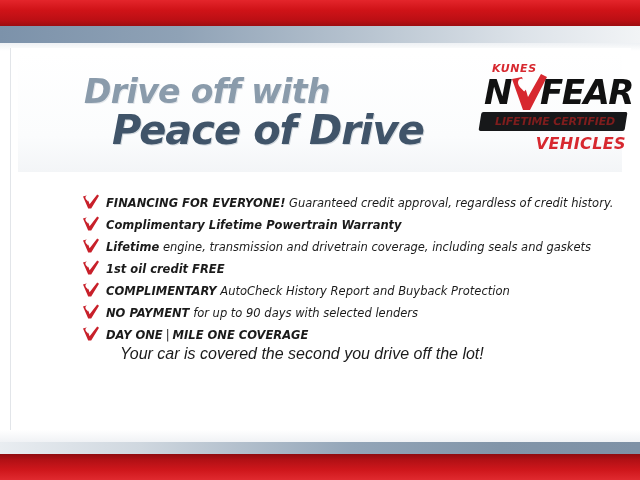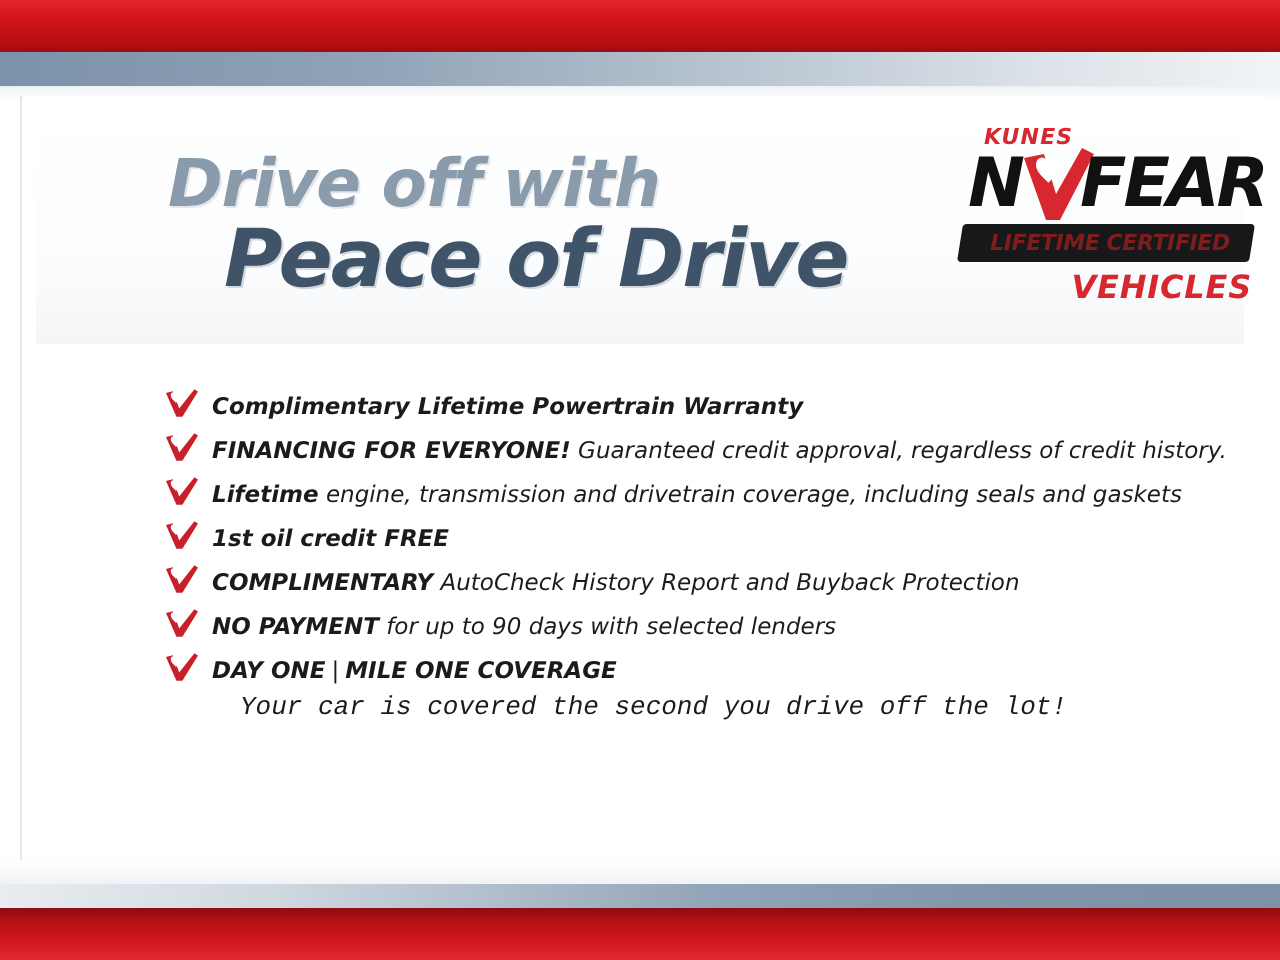--- a/index.html
+++ b/index.html
@@ -243,22 +243,22 @@
   }
   .bullet-text .b-strong {
     font-weight: 800;
     font-style: italic;
   }
   .bullet-text .b-reg {
     font-weight: 400;
     font-style: italic;
   }
   .bullet-sub {
-    font-family: Liberation Mono, monospace;
-    font-size: 13px;
+    font-family: Liberation Sans, sans-serif;
+    font-size: 16px;
     font-style: italic;
     font-weight: 400;
     line-height: 16px;
     color: #1b1b1b;
     padding-left: 14px;
     white-space: nowrap;
   }
   .sep {
     font-weight: 400;
     color: #1b1b1b;
@@ -311,37 +311,37 @@
     <div class="bullet-row">
       <span class="bullet-icon">
         <svg width="18" height="15" viewBox="0 0 18 15">
           <path d="M1 2.5 L4.4 1.6 L7.6 10.2 L15.2 0.6 L17 1.8 L9.2 14.4 L6.2 14.4 Z" fill="#c8202a"></path>
           <path d="M3.4 3.6 C3.4 2.4 4.4 1.8 5.2 2.3 C5.6 2.5 5.9 2.9 6 3.2
                    C6.1 2.9 6.4 2.5 6.8 2.3 C7.6 1.8 8.6 2.4 8.6 3.6
                    C8.6 5.2 6.7 6.6 6 7.4 C5.3 6.6 3.4 5.2 3.4 3.6 Z" fill="#ffffff"></path>
         </svg>
       </span>
       <div class="bullet-text">
+        <span class="b-strong">FINANCING FOR EVERYONE!</span>
+        <span class="b-reg">Guaranteed credit approval, regardless of credit history.</span>
+      </div>
+    </div>
+
+    <div class="bullet-row">
+      <span class="bullet-icon">
+        <svg width="18" height="15" viewBox="0 0 18 15">
+          <path d="M1 2.5 L4.4 1.6 L7.6 10.2 L15.2 0.6 L17 1.8 L9.2 14.4 L6.2 14.4 Z" fill="#c8202a"></path>
+          <path d="M3.4 3.6 C3.4 2.4 4.4 1.8 5.2 2.3 C5.6 2.5 5.9 2.9 6 3.2
+                   C6.1 2.9 6.4 2.5 6.8 2.3 C7.6 1.8 8.6 2.4 8.6 3.6
+                   C8.6 5.2 6.7 6.6 6 7.4 C5.3 6.6 3.4 5.2 3.4 3.6 Z" fill="#ffffff"></path>
+        </svg>
+      </span>
+      <div class="bullet-text">
         <span class="b-strong">Complimentary Lifetime Powertrain Warranty</span>
         <span class="b-reg"></span>
-      </div>
-    </div>
-
-    <div class="bullet-row">
-      <span class="bullet-icon">
-        <svg width="18" height="15" viewBox="0 0 18 15">
-          <path d="M1 2.5 L4.4 1.6 L7.6 10.2 L15.2 0.6 L17 1.8 L9.2 14.4 L6.2 14.4 Z" fill="#c8202a"></path>
-          <path d="M3.4 3.6 C3.4 2.4 4.4 1.8 5.2 2.3 C5.6 2.5 5.9 2.9 6 3.2
-                   C6.1 2.9 6.4 2.5 6.8 2.3 C7.6 1.8 8.6 2.4 8.6 3.6
-                   C8.6 5.2 6.7 6.6 6 7.4 C5.3 6.6 3.4 5.2 3.4 3.6 Z" fill="#ffffff"></path>
-        </svg>
-      </span>
-      <div class="bullet-text">
-        <span class="b-strong">FINANCING FOR EVERYONE!</span>
-        <span class="b-reg">Guaranteed credit approval, regardless of credit history.</span>
       </div>
     </div>
 
     <div class="bullet-row">
       <span class="bullet-icon">
         <svg width="18" height="15" viewBox="0 0 18 15">
           <path d="M1 2.5 L4.4 1.6 L7.6 10.2 L15.2 0.6 L17 1.8 L9.2 14.4 L6.2 14.4 Z" fill="#c8202a"></path>
           <path d="M3.4 3.6 C3.4 2.4 4.4 1.8 5.2 2.3 C5.6 2.5 5.9 2.9 6 3.2
                    C6.1 2.9 6.4 2.5 6.8 2.3 C7.6 1.8 8.6 2.4 8.6 3.6
                    C8.6 5.2 6.7 6.6 6 7.4 C5.3 6.6 3.4 5.2 3.4 3.6 Z" fill="#ffffff"></path>

